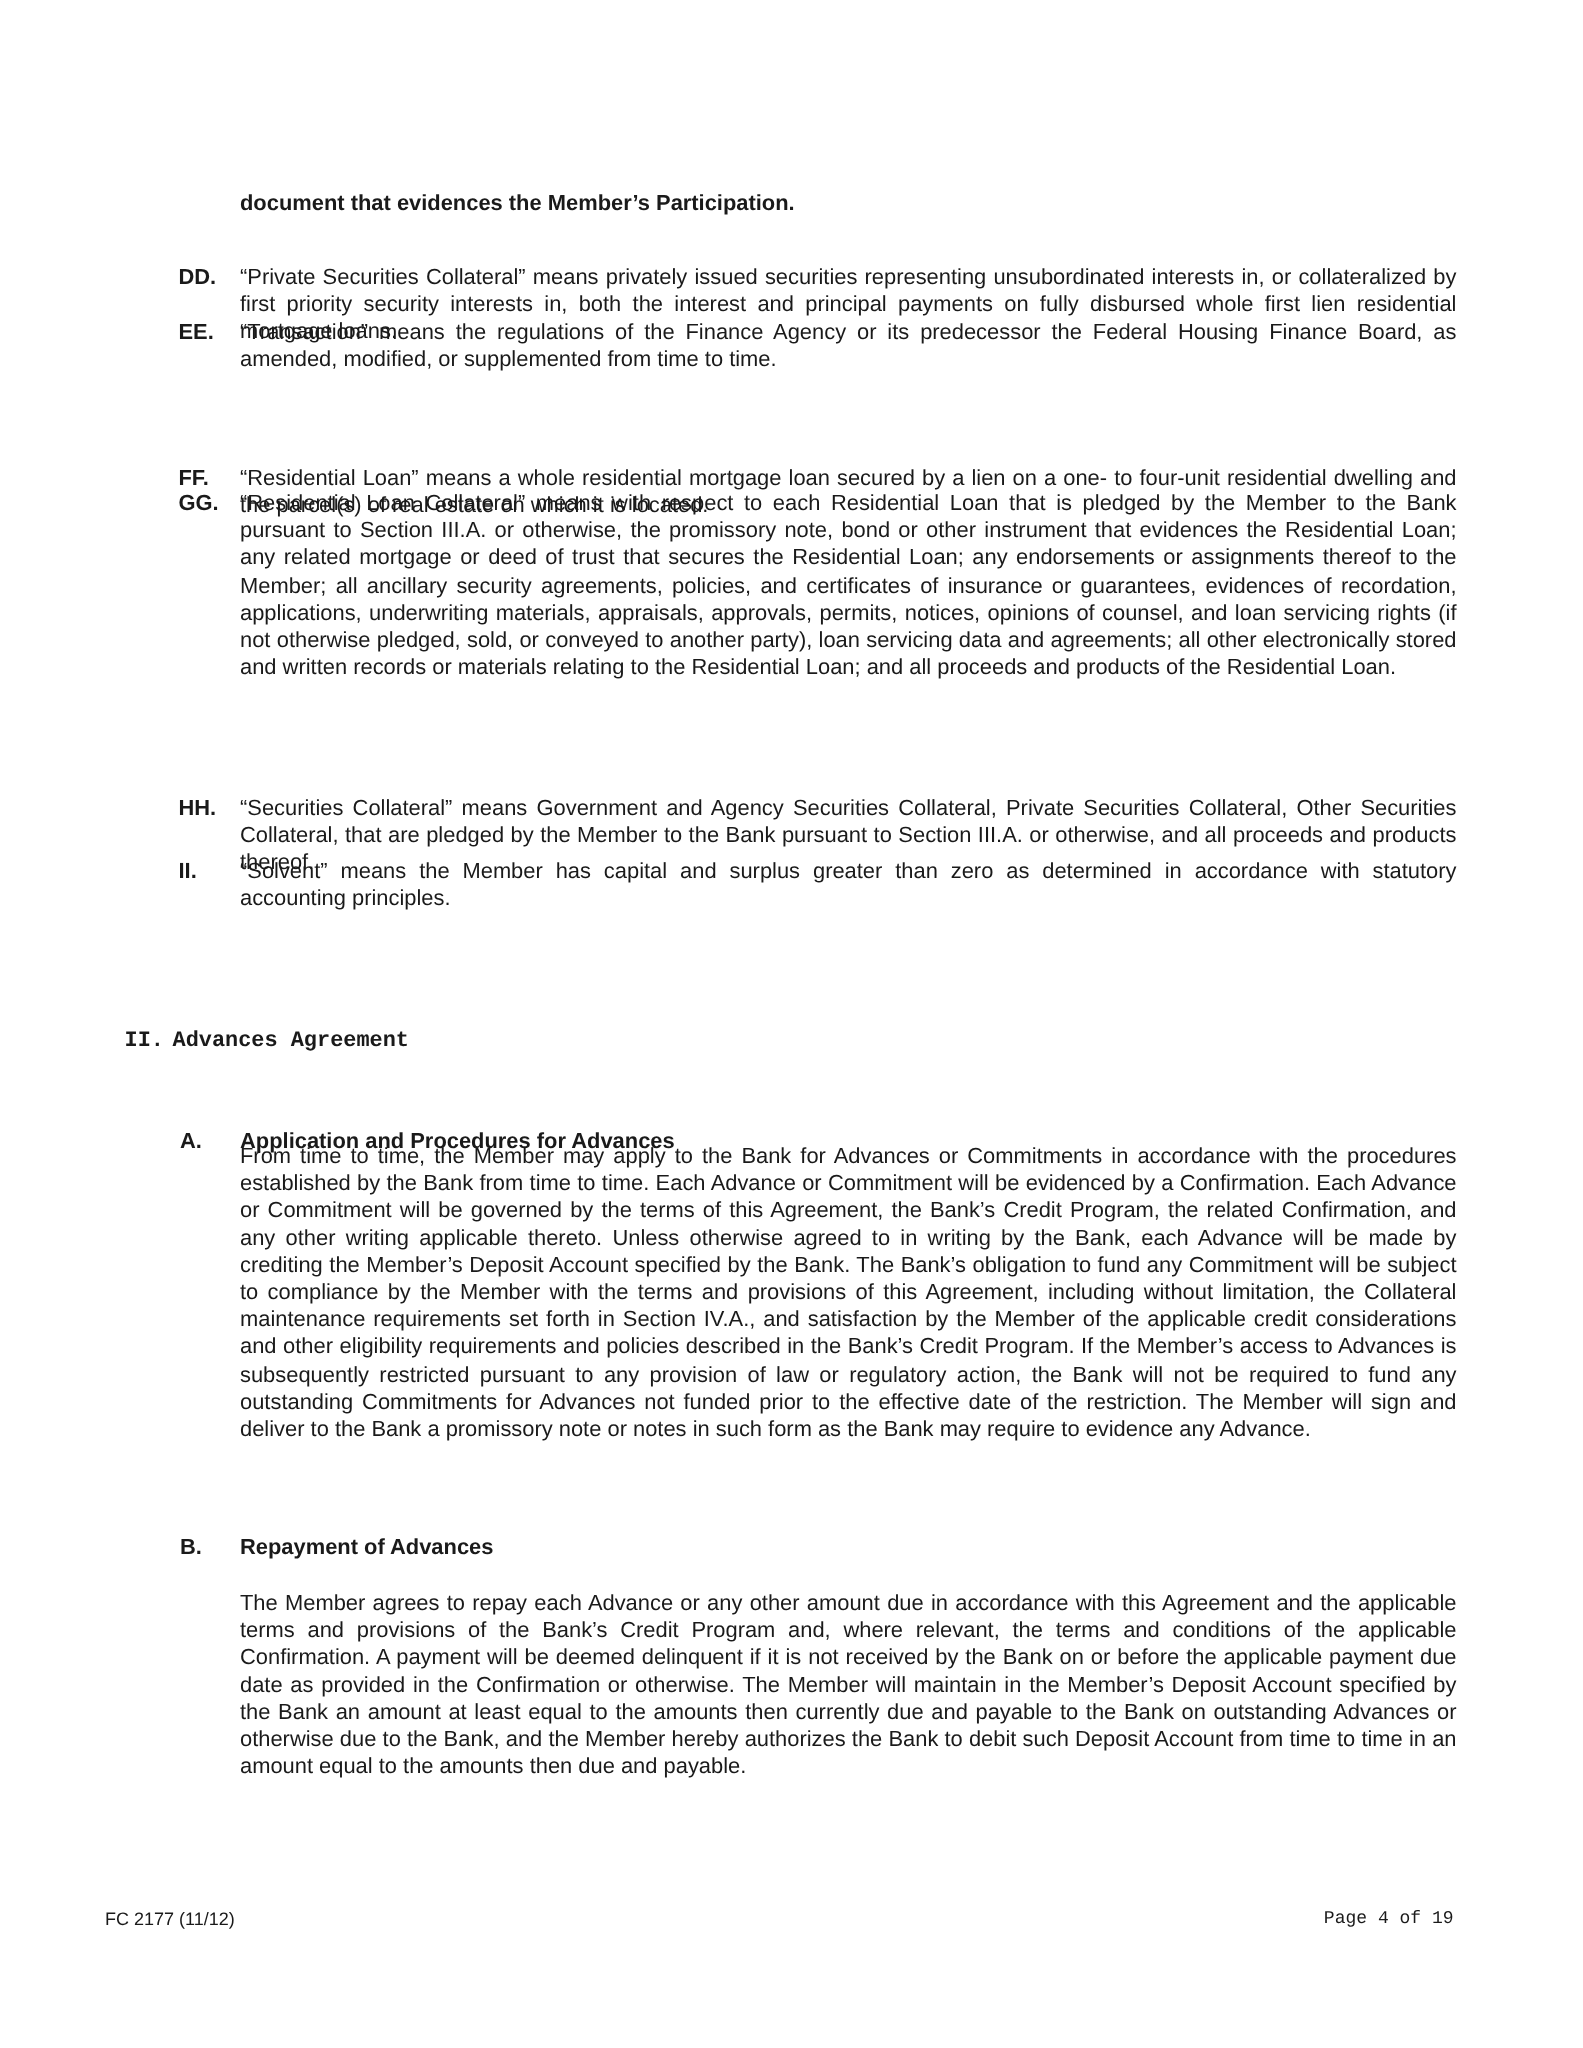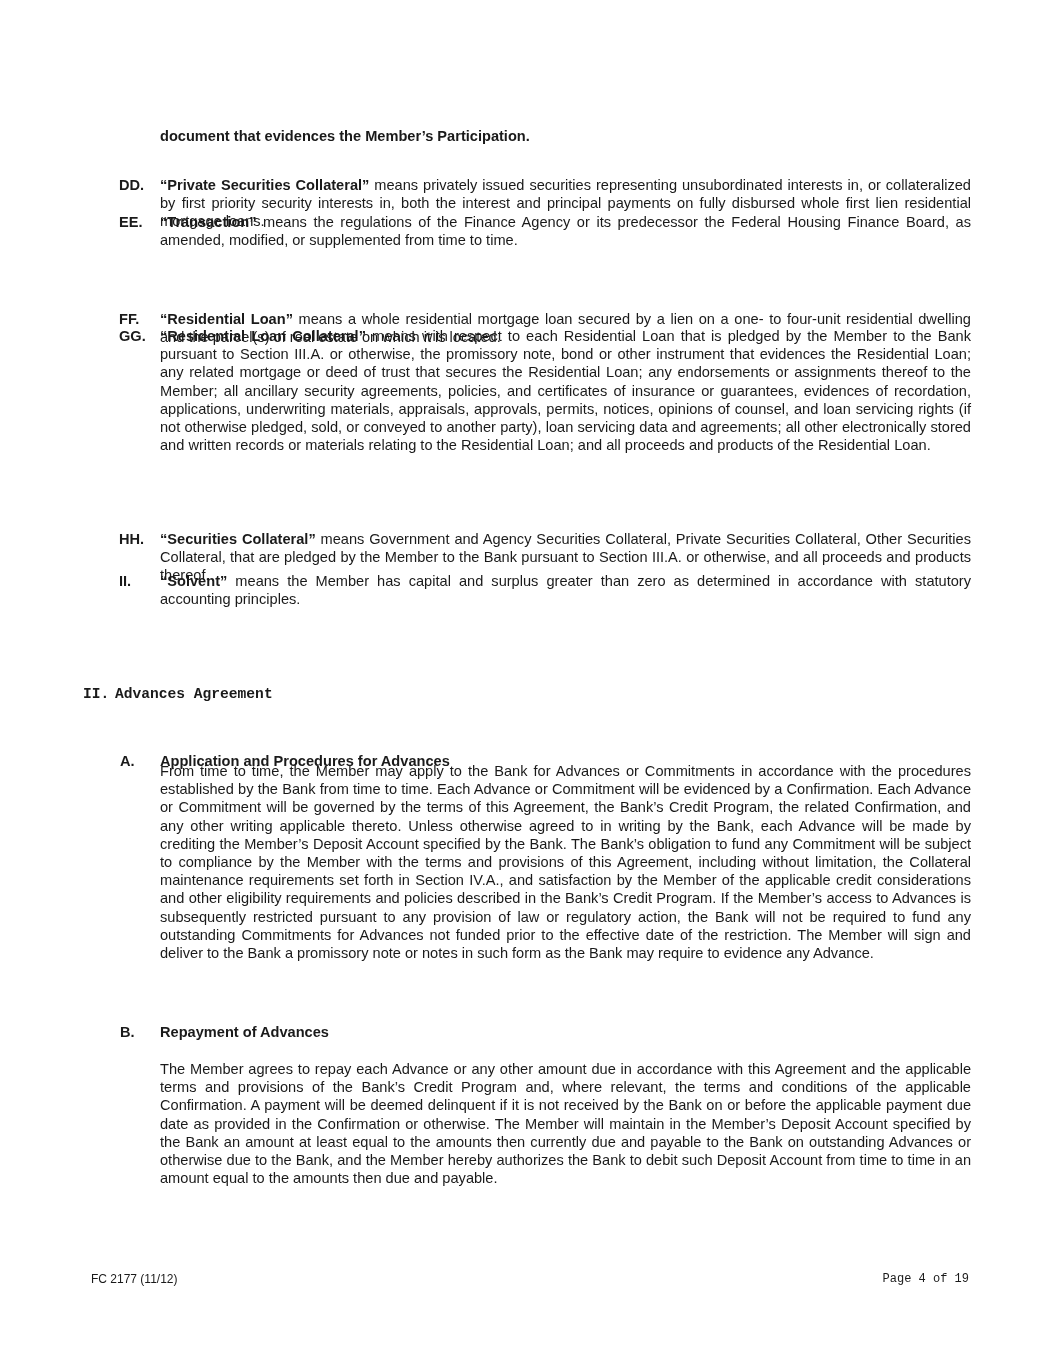--- a/index.html
+++ b/index.html
@@ -6,21 +6,21 @@
     body {
       width: 1055px; height: 1365px; position: relative; overflow: hidden;
       font-family: "Liberation Sans", sans-serif; color: #1a1a1a;
       font-size: 14.6px; line-height: 18.2px;
     }
     .page { position: absolute; left: 0; top: 0; width: 1055px; height: 1365px; }
     .blk { position: absolute; text-align: justify; }
     .def { position: absolute; left: 119px; width: 852px; }
     .def .lbl { position: absolute; left: 0; top: 0; font-weight: bold; }
     .def .body { margin-left: 41px; text-align: justify; }
-    .def .term { font-weight: bold; }
+    .def .term { font-weight: normal; }
     .h1 { position: absolute; left: 83px; font-weight: bold; font-family: Liberation Mono, monospace; }
     .h1 .num { display: inline-block; width: 32px; }
     .h2 { position: absolute; left: 120px; font-weight: bold; }
     .h2 .num { display: inline-block; width: 40px; }
     .para { position: absolute; left: 160px; width: 811px; text-align: justify; }
     .footer { position: absolute; top: 1270px; font-size: 12px; }
   </style>
 </head>
 <body>
 
@@ -68,16 +68,16 @@
   </div>
 
   <div class="para" style="top:762px;">From time to time, the Member may apply to the Bank for Advances or Commitments in accordance with the procedures established by the Bank from time to time. Each Advance or Commitment will be evidenced by a Confirmation. Each Advance or Commitment will be governed by the terms of this Agreement, the Bank’s Credit Program, the related Confirmation, and any other writing applicable thereto. Unless otherwise agreed to in writing by the Bank, each Advance will be made by crediting the Member’s Deposit Account specified by the Bank. The Bank’s obligation to fund any Commitment will be subject to compliance by the Member with the terms and provisions of this Agreement, including without limitation, the Collateral maintenance requirements set forth in Section IV.A., and satisfaction by the Member of the applicable credit considerations and other eligibility requirements and policies described in the Bank’s Credit Program. If the Member’s access to Advances is subsequently restricted pursuant to any provision of law or regulatory action, the Bank will not be required to fund any outstanding Commitments for Advances not funded prior to the effective date of the restriction. The Member will sign and deliver to the Bank a promissory note or notes in such form as the Bank may require to evidence any Advance.</div>
 
   <div class="h2" style="top:1023px;">
     <span class="num">B.</span><span>Repayment of Advances</span>
   </div>
 
   <div class="para" style="top:1060px;">The Member agrees to repay each Advance or any other amount due in accordance with this Agreement and the applicable terms and provisions of the Bank’s Credit Program and, where relevant, the terms and conditions of the applicable Confirmation. A payment will be deemed delinquent if it is not received by the Bank on or before the applicable payment due date as provided in the Confirmation or otherwise. The Member will maintain in the Member’s Deposit Account specified by the Bank an amount at least equal to the amounts then currently due and payable to the Bank on outstanding Advances or otherwise due to the Bank, and the Member hereby authorizes the Bank to debit such Deposit Account from time to time in an amount equal to the amounts then due and payable.</div>
 
-  <div class="footer" style="left:91px;">FC 2177 (11/12)</div>
+  <div class="footer" style="left:70px;">FC 2177 (11/12)</div>
   <div class="footer" style="right:86px;font-family:Liberation Mono, monospace;">Page 4 of 19</div>
 
 </div>
 
 </body></html>

